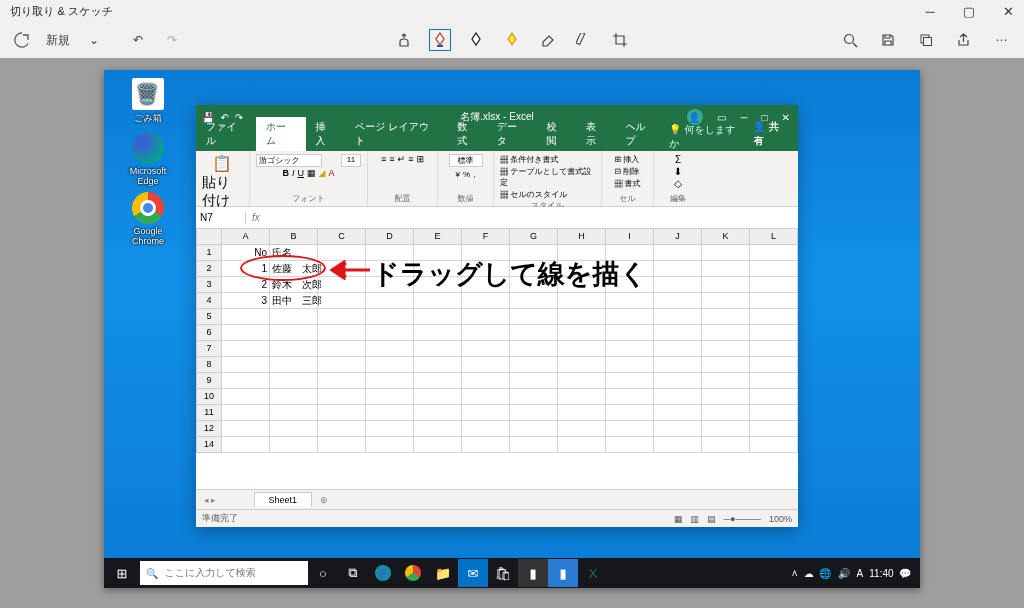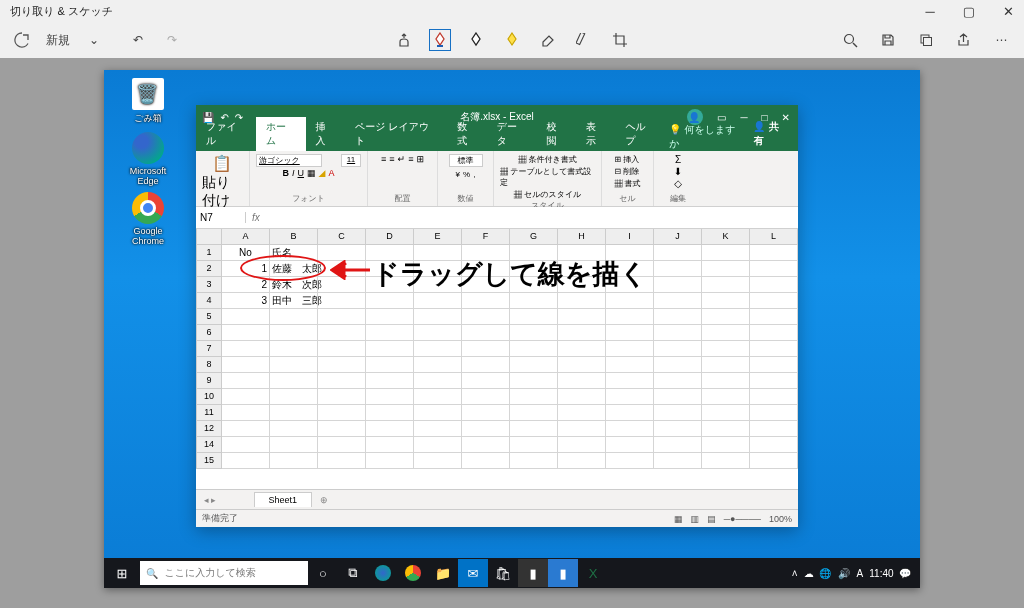--- a/index.html
+++ b/index.html
@@ -207,21 +207,21 @@
       <div class="ribbon">
         <div class="rgrp" style="width:54px;">
           <div class="top" style="flex-direction:column;gap:1px;">
             <span style="font-size:16px;">📋</span>
             <span style="font-size:14px;">貼り付け</span>
           </div>
           <span class="lbl">クリップボード</span>
         </div>
         <div class="rgrp" style="width:118px;">
           <div class="top" style="flex-direction:column;gap:1px;width:100%;">
-            <div style="display:flex;gap:19px;width:100%;text-decoration:underline;">
+            <div style="display:flex;gap:19px;width:100%;">
               <span style="border:1px solid #ccc;padding:0 2px;flex:1;font-size:8px;background:#fff;">游ゴシック</span>
               <span style="border:1px solid #ccc;width:20px;text-align:center;font-size:8px;background:#fff;">11</span>
             </div>
             <div style="display:flex;gap:3px;font-size:9px;">
               <b>B</b>
               <i>I</i>
               <u>U</u>
               <span>▦</span>
               <span style="color:#d8a400;">◢</span>
               <span style="color:#c00;">A</span>
@@ -244,21 +244,21 @@
             <span style="border:1px solid #ccc;padding:0 8px;font-size:8px;background:#fff;">標準</span>
             <div style="display:flex;gap:3px;font-size:8px;">
               <span>¥</span>
               <span>%</span>
               <span>,</span>
             </div>
           </div>
           <span class="lbl">数値</span>
         </div>
         <div class="rgrp" style="width:108px;">
-          <div class="top" style="flex-direction:column;align-items:center;font-size:8px;gap:1px;">
+          <div class="top" style="flex-direction:row;align-items:center;font-size:8px;gap:1px;">
             <span>▦ <span>条件付き書式</span></span>
             <span>▦ <span>テーブルとして書式設定</span></span>
             <span>▦ <span>セルのスタイル</span></span>
           </div>
           <span class="lbl">スタイル</span>
         </div>
         <div class="rgrp" style="width:52px;">
           <div class="top" style="flex-direction:column;align-items:flex-start;font-size:8px;gap:1px;">
             <span>⊞ <span>挿入</span></span>
             <span>⊟ <span>削除</span></span>
@@ -292,21 +292,21 @@
           <div class="ch">G</div>
           <div class="ch">H</div>
           <div class="ch">I</div>
           <div class="ch">J</div>
           <div class="ch">K</div>
           <div class="ch">L</div>
         </div>
         <div id="rows">
             <div class="row">
               <div class="rh">1</div>
-              <div class="cell" style="text-align: center;">No</div>
+              <div class="cell" style="text-align: right;">No</div>
               <div class="cell">氏名</div>
               <div class="cell"></div>
               <div class="cell"></div>
               <div class="cell"></div>
               <div class="cell"></div>
               <div class="cell"></div>
               <div class="cell"></div>
               <div class="cell"></div>
               <div class="cell"></div>
               <div class="cell"></div>
@@ -472,35 +472,20 @@
               <div class="cell"></div>
               <div class="cell"></div>
               <div class="cell"></div>
               <div class="cell"></div>
               <div class="cell"></div>
               <div class="cell"></div>
               <div class="cell"></div>
             </div>
             <div class="row">
               <div class="rh">14</div>
-              <div class="cell" style="text-align: left;"></div>
-              <div class="cell"></div>
-              <div class="cell"></div>
-              <div class="cell"></div>
-              <div class="cell"></div>
-              <div class="cell"></div>
-              <div class="cell"></div>
-              <div class="cell"></div>
-              <div class="cell"></div>
-              <div class="cell"></div>
-              <div class="cell"></div>
-              <div class="cell"></div>
-            </div>
-            <div class="row">
-              <div class="rh">15</div>
               <div class="cell" style="text-align: left;"></div>
               <div class="cell"></div>
               <div class="cell"></div>
               <div class="cell"></div>
               <div class="cell"></div>
               <div class="cell"></div>
               <div class="cell"></div>
               <div class="cell"></div>
               <div class="cell"></div>
               <div class="cell"></div>

